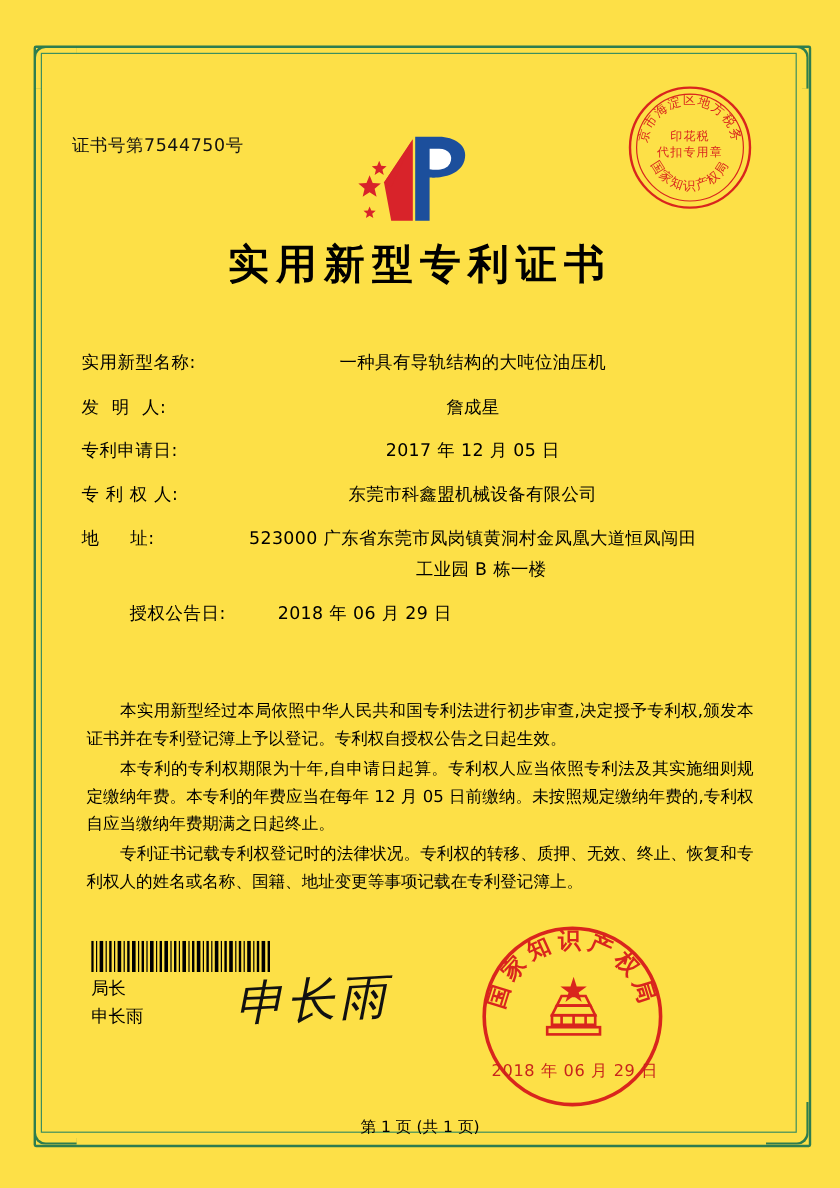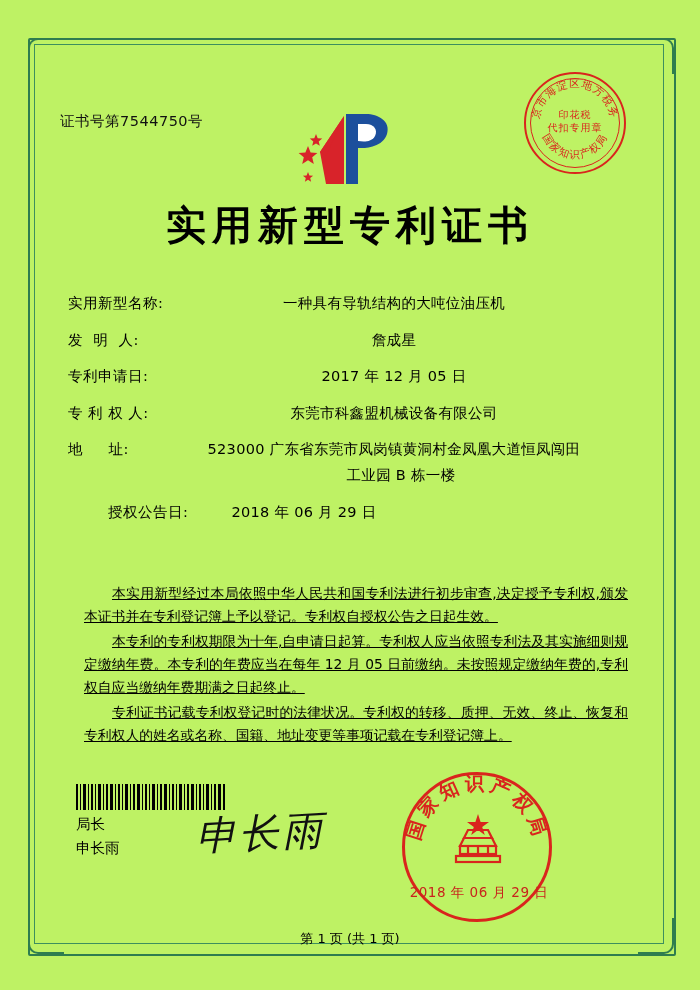--- a/index.html
+++ b/index.html
@@ -7,21 +7,21 @@
     padding: 0;
     background: #ffffff;
   }
   body {
     font-family: "DejaVu Sans", "Liberation Sans", sans-serif;
   }
   .page {
     position: relative;
     width: 700px;
     height: 990px;
-    background: #bef264;
+    background: #fde047;
     overflow: hidden;
   }
 
   
   .frame-outer {
     position: absolute;
     left: 28px;
     top: 38px;
     width: 644px;
     height: 914px;
@@ -98,21 +98,21 @@
     line-height: 13px;
     letter-spacing: 1px;
   }
 
   .doc-title {
     position: absolute;
     left: 0;
     right: 0;
     top: 198px;
     text-align: center;
-    font-size: 40px;
+    font-size: 34px;
     font-weight: bold;
     letter-spacing: 6px;
     color: #000;
     font-family: "DejaVu Sans", "Liberation Sans", sans-serif;
   }
 
   
   .fields {
     position: absolute;
     left: 68px;
@@ -157,23 +157,22 @@
     position: absolute;
     left: 68px;
     top: 582px;
     width: 560px;
     font-size: 13.8px;
     line-height: 23px;
     color: #000;
     text-align: justify;
   }
   .body-text p {
-    margin: 0 0 2px 16px;
+    margin: 0 0 2px 4px;
     text-indent: 28px;
-    text-decoration: underline;
   }
 
   
   .barcode {
     position: absolute;
     left: 76px;
     top: 784px;
     width: 150px;
     height: 26px;
   }

